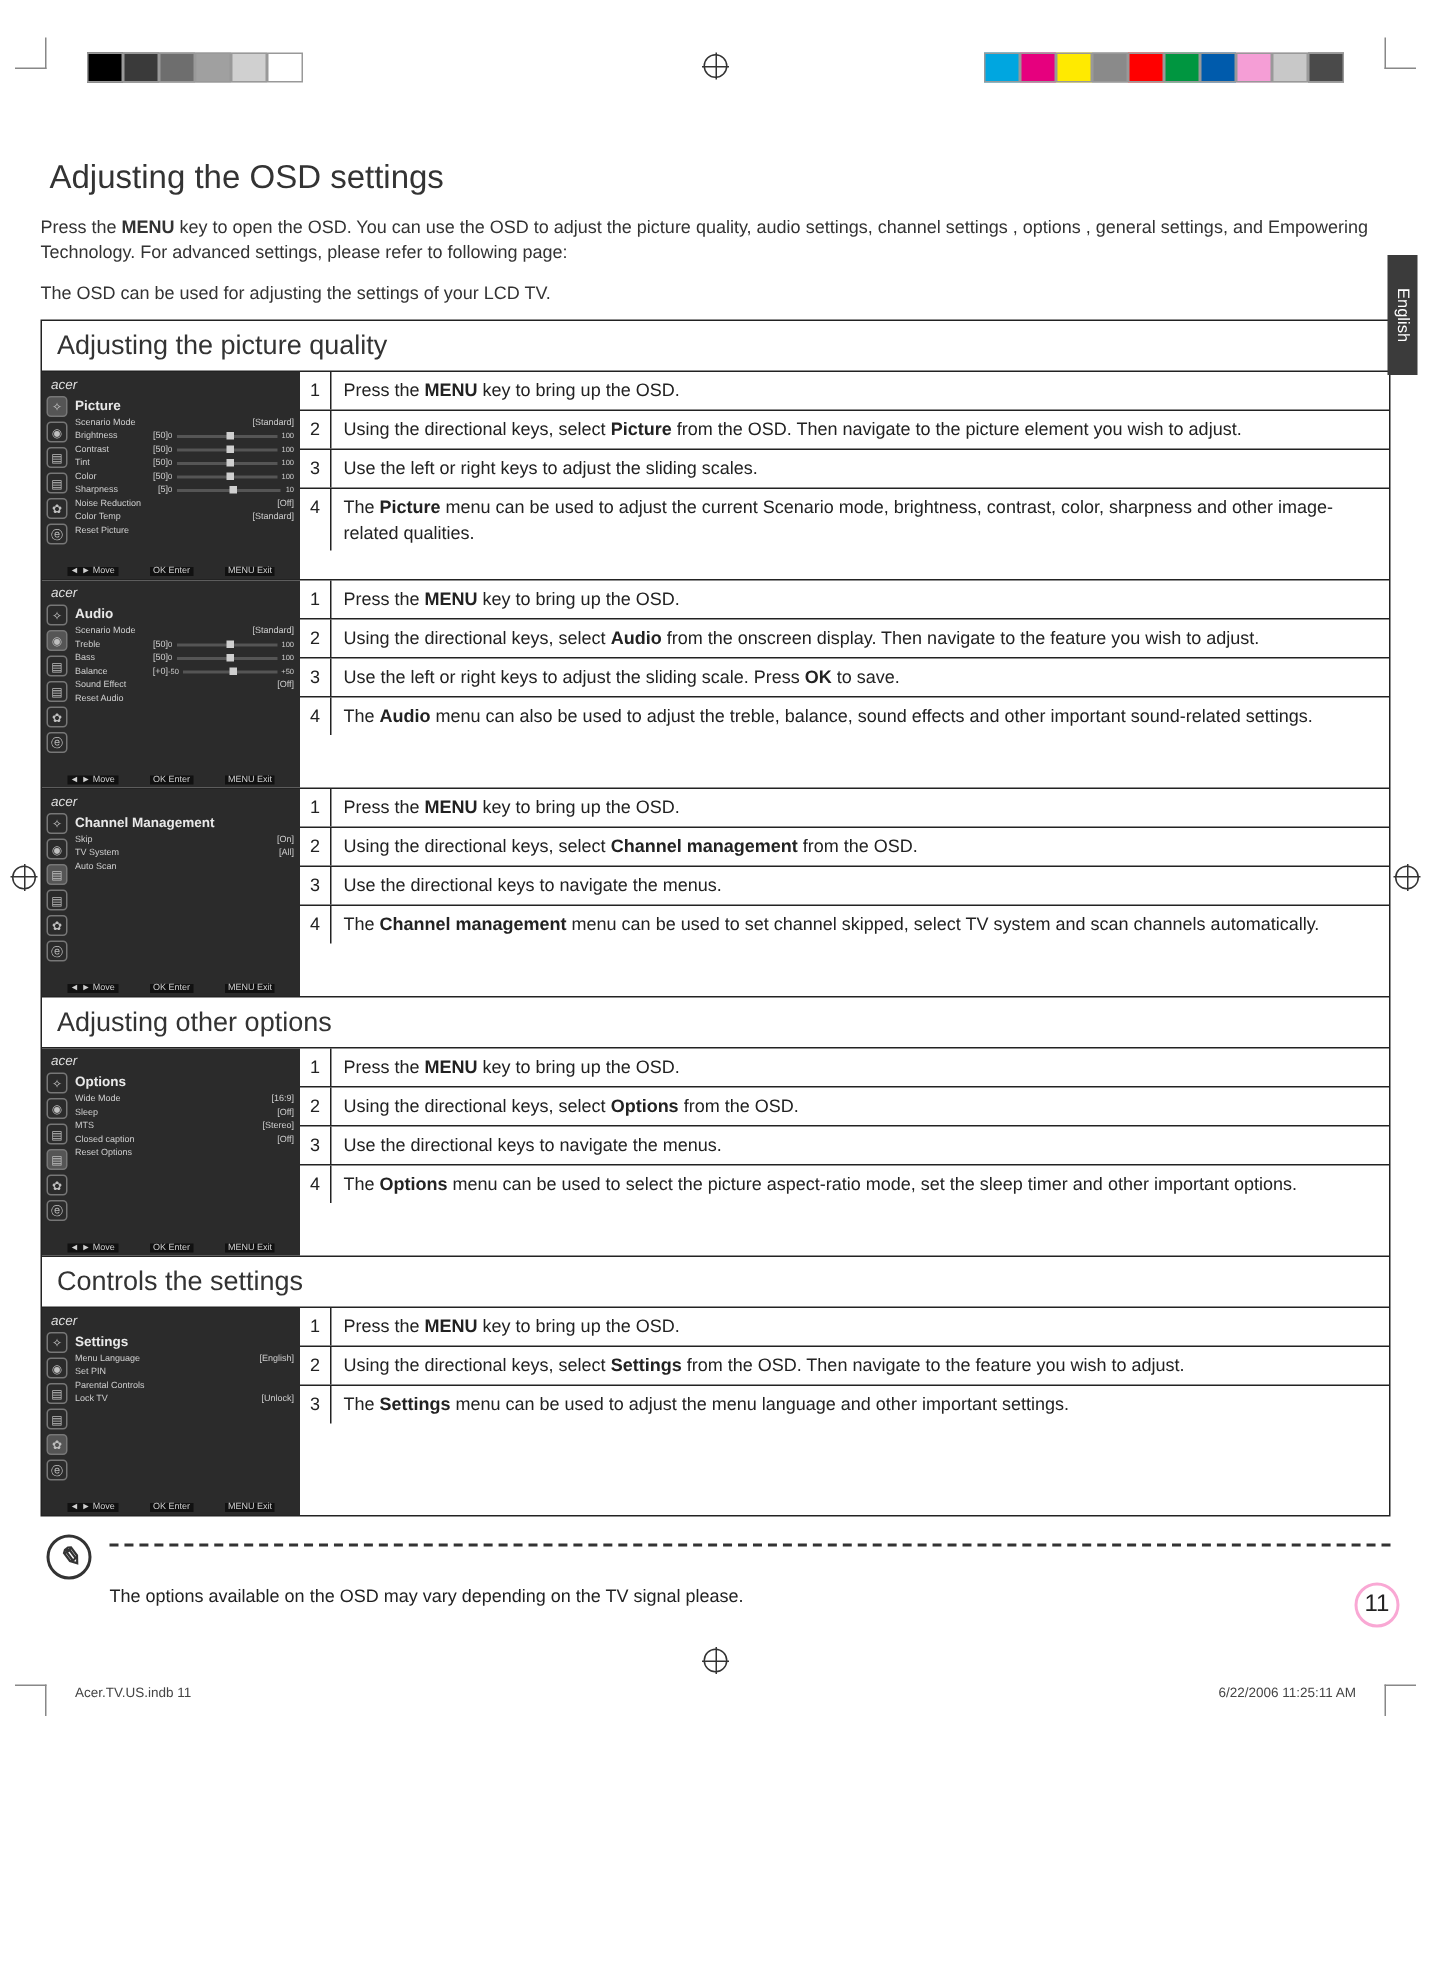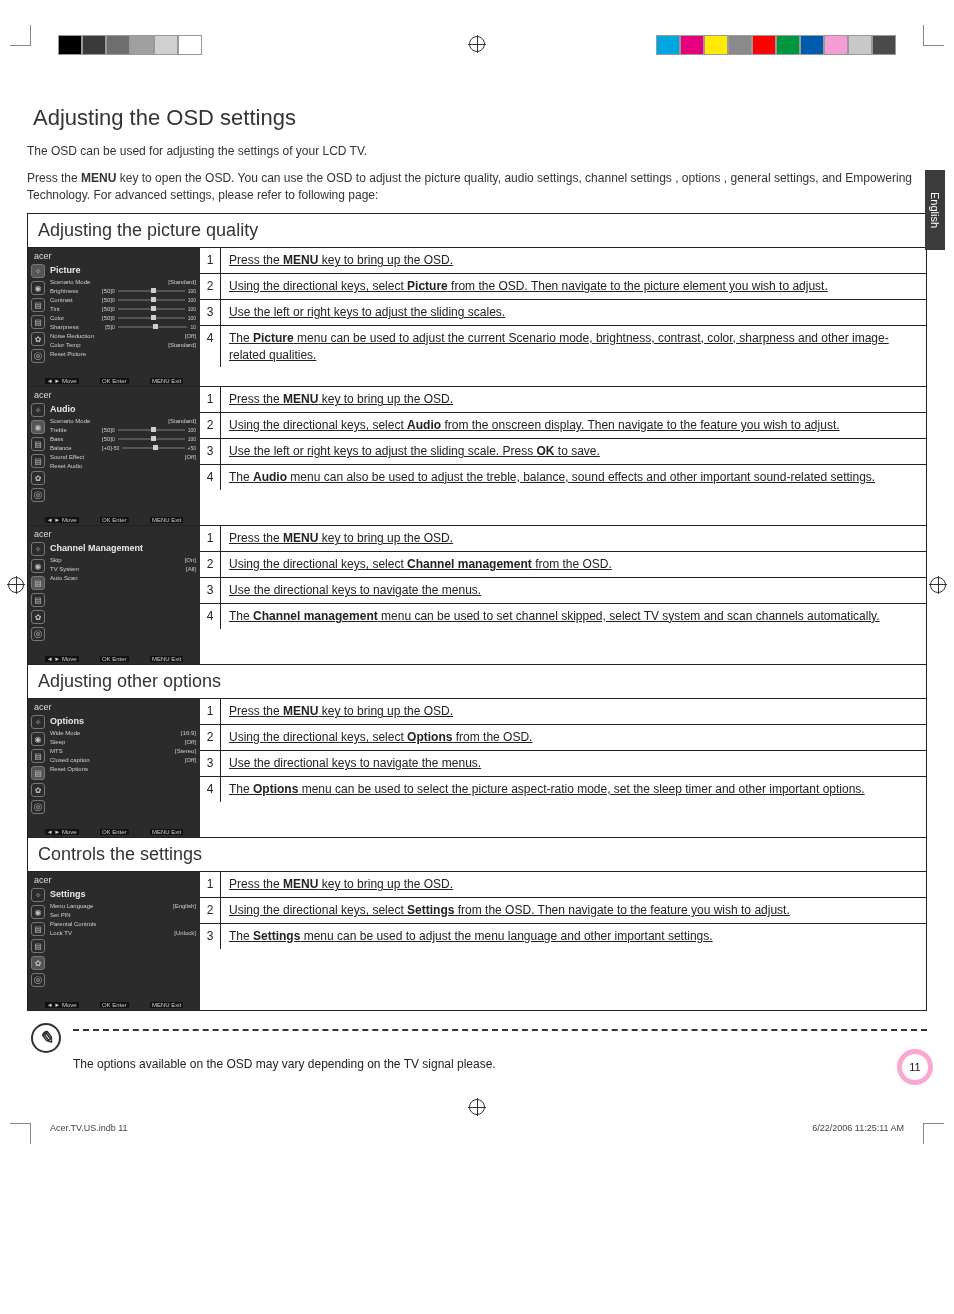--- a/index.html
+++ b/index.html
@@ -23,44 +23,44 @@
   .page{position:relative;width:900px;margin:0 auto;padding:45px 0 20px 0;}
   .lang-tab{position:absolute;right:-18px;top:110px;background:#3b3b3b;color:#fff;font-size:11px;padding:22px 4px;writing-mode:vertical-rl;text-align:center;}
   h1{font-size:22px;font-weight:normal;margin:0 0 12px 6px;color:#333;}
   .intro{font-size:12px;margin:0 0 10px 0;color:#333;line-height:1.4;}
   .intro b{font-weight:bold;}
   .mainbox{border:1.5px solid #222;}
   .sectitle{font-size:18px;padding:6px 10px;border-top:1px solid #222;color:#333;}
   .mainbox .sectitle:first-child{border-top:none;}
   .row{display:flex;border-top:1px solid #222;}
   .thumb{width:172px;flex:0 0 172px;background:#2b2b2b;position:relative;min-height:138px;font-size:6px;color:#c7c7c7;}
-  .thumb .brand{color:#ddd;font-size:9px;padding:3px 6px;}
+  .thumb .brand{font-style:italic;color:#ddd;font-size:9px;padding:3px 6px;}
   .thumb .mtitle{color:#e9e9e9;font-weight:bold;font-size:9px;padding:1px 6px 2px 22px;}
   .thumb .line{display:flex;align-items:center;font-size:6px;color:#cfcfcf;padding:0 4px 0 22px;height:9px;}
   .thumb .line .lab{flex:0 0 46px;white-space:nowrap;}
   .thumb .line .val{flex:0 0 16px;text-align:right;}
   .thumb .line .bar{flex:1;height:2px;background:#555;margin:0 3px;position:relative;}
   .thumb .line .bar .dot{position:absolute;top:-2px;width:5px;height:5px;background:#cfcfcf;left:50%;}
   .thumb .line .rgt{margin-left:auto;}
   .thumb .icons{position:absolute;left:3px;top:16px;display:flex;flex-direction:column;gap:3px;}
   .thumb .icons span{width:12px;height:12px;border:1px solid #777;border-radius:3px;display:flex;align-items:center;justify-content:center;font-size:8px;color:#bfbfbf;}
   .thumb .active{background:#555;color:#fff;border-color:#aaa;}
   .thumb .footer{position:absolute;left:0;right:0;bottom:2px;display:flex;justify-content:space-around;font-size:6px;color:#cfcfcf;padding:0 6px;}
   .thumb .footer span{background:#111;padding:0 2px;}
   .steps{flex:1;}
   .step{display:flex;font-size:12px;line-height:1.4;border-top:1px solid #222;}
   .steps .step:first-child{border-top:none;}
   .step .num{width:20px;flex:0 0 20px;text-align:center;padding:4px 0;border-right:1px solid #222;}
-  .step .txt{flex:1;padding:4px 8px;text-decoration:underline;}
+  .step .txt{flex:1;padding:4px 8px;}
   .step .txt b{font-weight:bold;}
   .note{display:flex;align-items:flex-start;margin-top:12px;}
   .note-ico{width:26px;height:26px;border:2px solid #333;border-radius:50%;display:flex;align-items:center;justify-content:center;font-weight:bold;font-style:italic;font-size:18px;margin:0 12px 0 4px;color:#333;}
   .note .dash{flex:1;border-top:2px dashed #333;margin-top:6px;}
   .note-txt{font-size:12px;margin:4px 0 0 46px;}
-  .pgnum{position:absolute;right:-6px;bottom:6px;width:26px;height:26px;border:5px solid #f9a8d4;border-radius:50%;display:flex;align-items:center;justify-content:center;font-size:11px;}
+  .pgnum{position:absolute;right:-6px;bottom:6px;width:26px;height:26px;border:2px solid #f9a8d4;border-radius:50%;display:flex;align-items:center;justify-content:center;font-size:16px;}
   .printerfoot{display:flex;justify-content:space-between;font-size:9px;color:#444;padding:2px 50px 6px 50px;text-align:center;}
 </style>
 </head>
 <body>
 
 <div class="outer">
   <div class="regbar">
     <div class="blk" style="left:58px" id="swl">
         <span style="background: rgb(0, 0, 0);"></span>
         <span style="background: rgb(58, 58, 58);"></span>
@@ -85,24 +85,24 @@
   </div>
   <span class="regmark reg-l"></span>
   <span class="regmark reg-r"></span>
   <div class="crop-top-l"></div>
   <div class="crop-top-r"></div>
 
   <div class="page">
     <div class="lang-tab">English</div>
 
     <h1>Adjusting the OSD settings</h1>
-    <p class="intro">The OSD can be used for adjusting the settings of your LCD TV.</p>
     <p class="intro">
       <span>Press the </span><b>MENU</b><span> key to open the OSD. You can use the OSD to adjust the picture quality, audio settings, channel settings , options , general settings, and Empowering Technology. For advanced settings, please refer to following page:</span>
     </p>
+    <p class="intro">The OSD can be used for adjusting the settings of your LCD TV.</p>
 
     <div class="mainbox" id="mainbox">
         <div class="sectitle">Adjusting the picture quality</div>
         <div class="row">
           <div class="thumb">
             <div class="brand">acer</div>
             <div class="mtitle">Picture</div>
             <div class="icons">
               <span class="active">✧</span>
               <span>◉</span>

